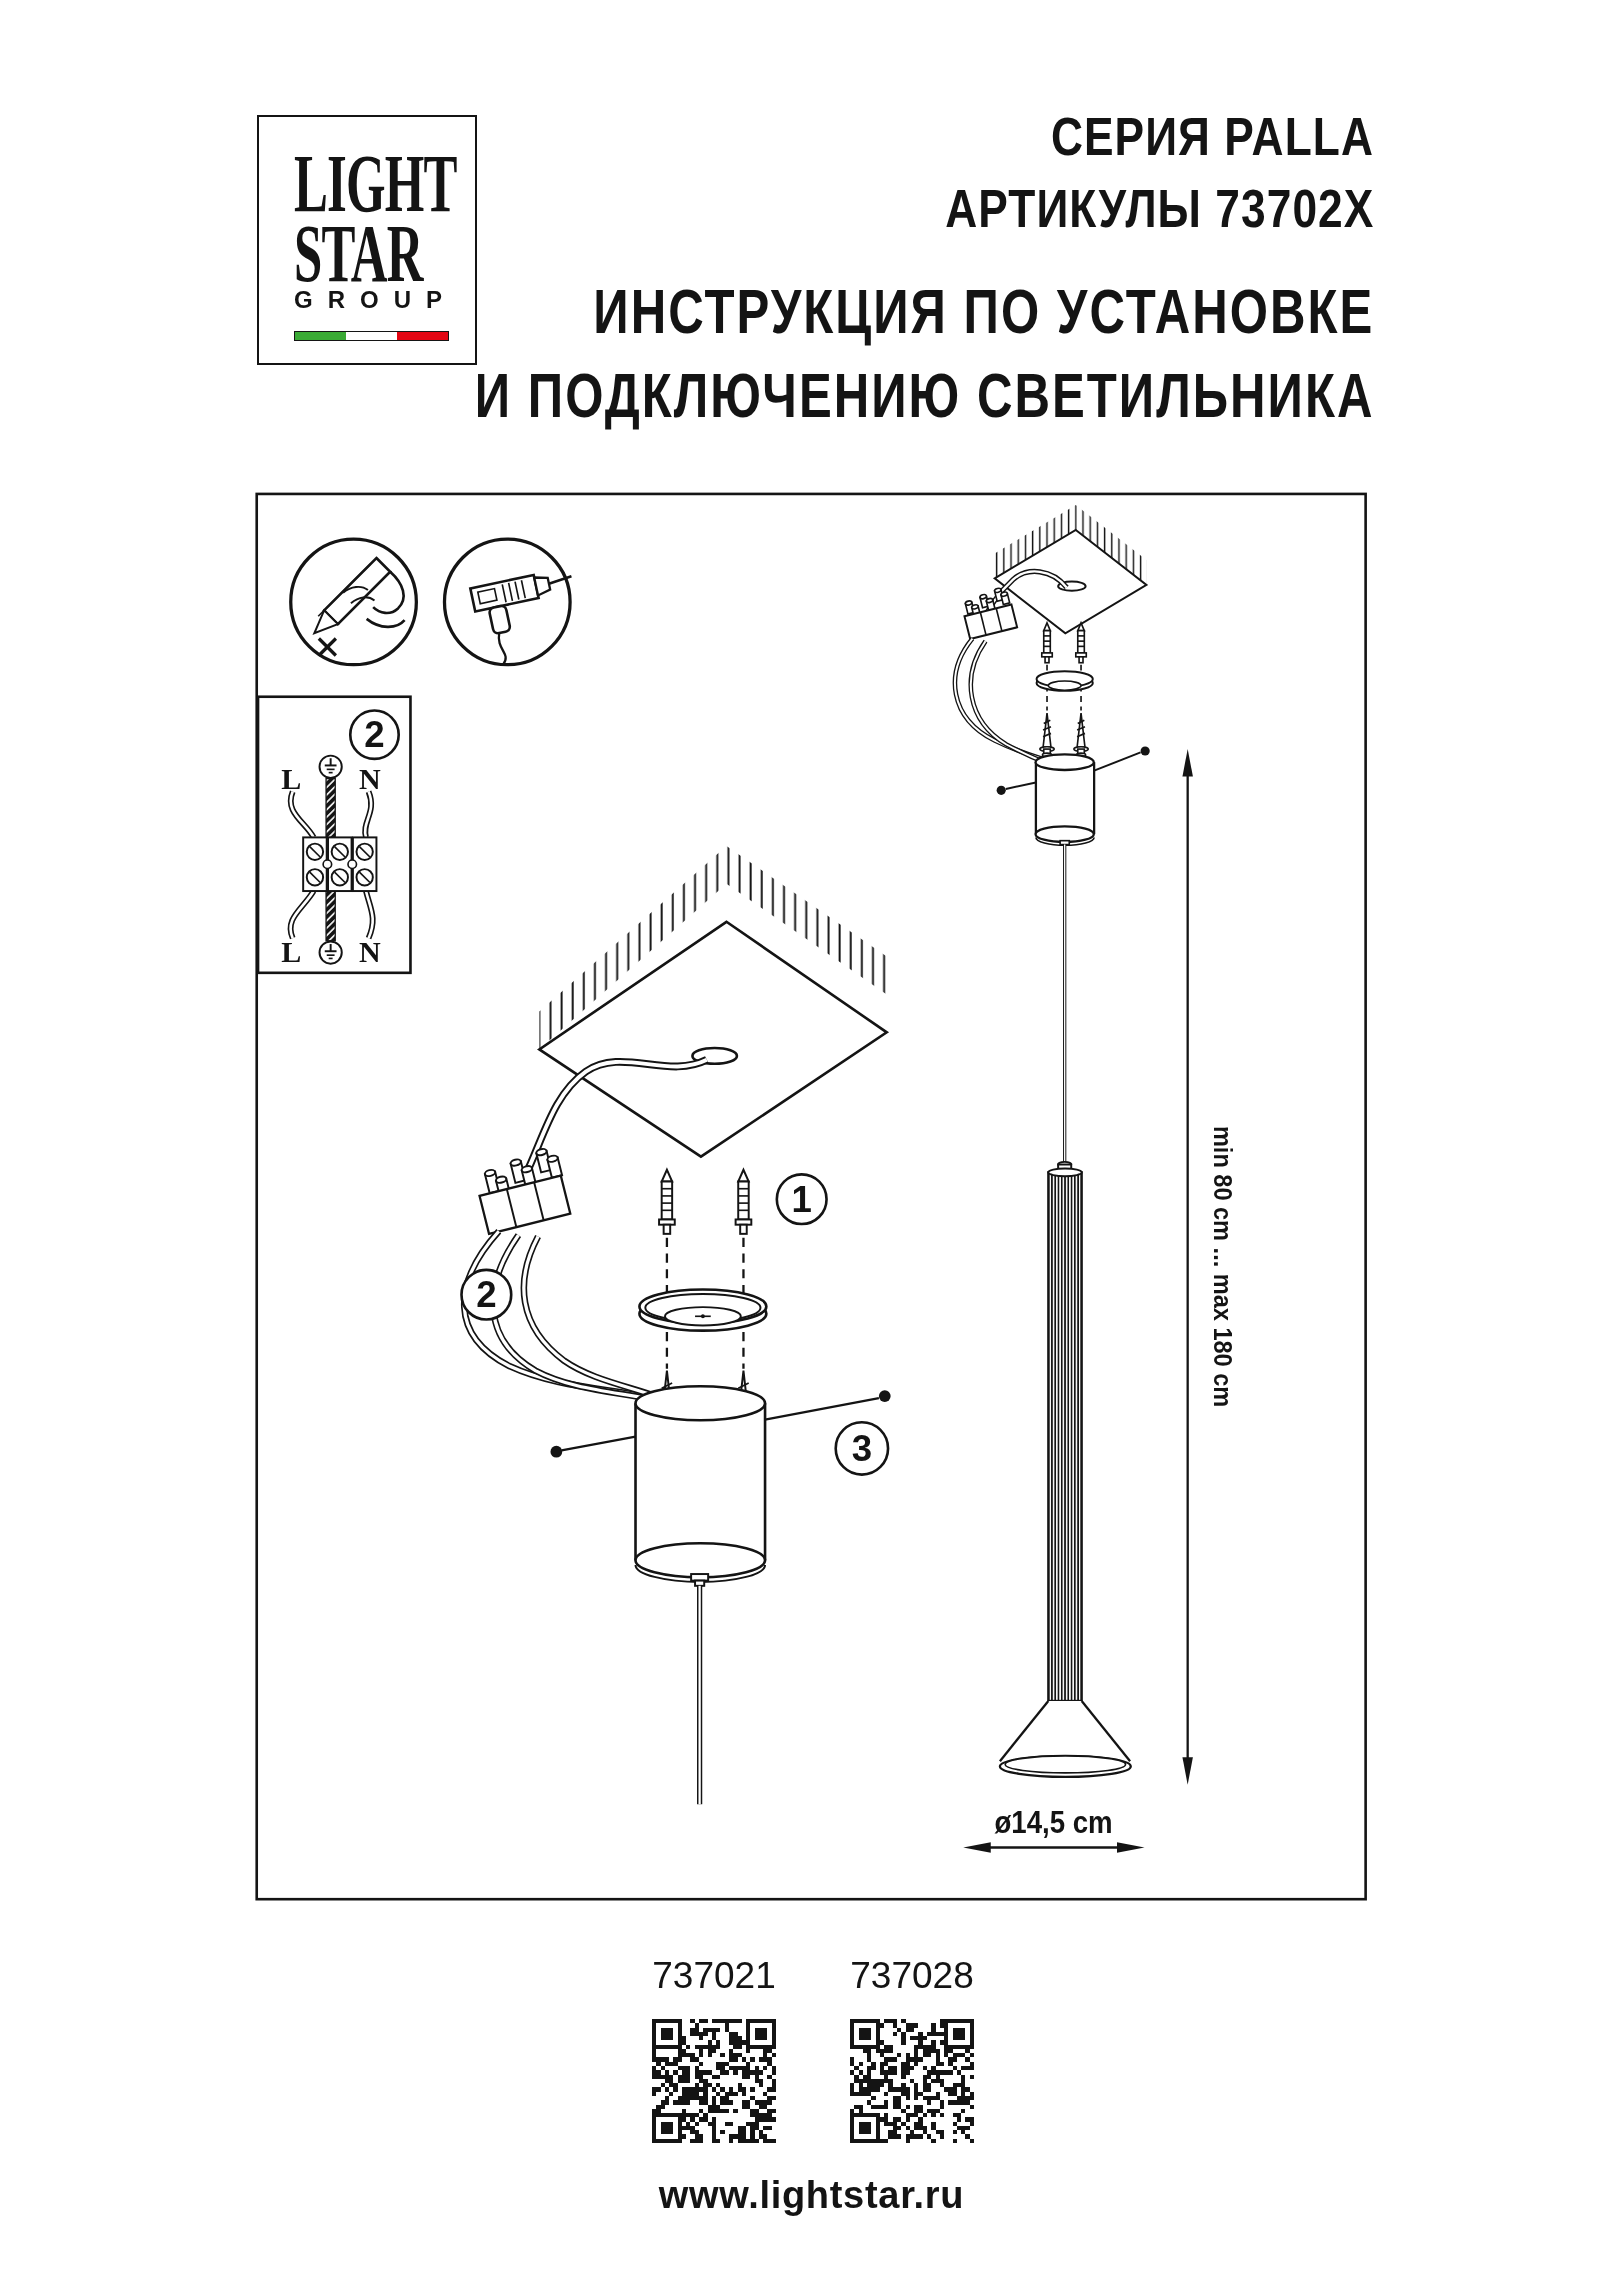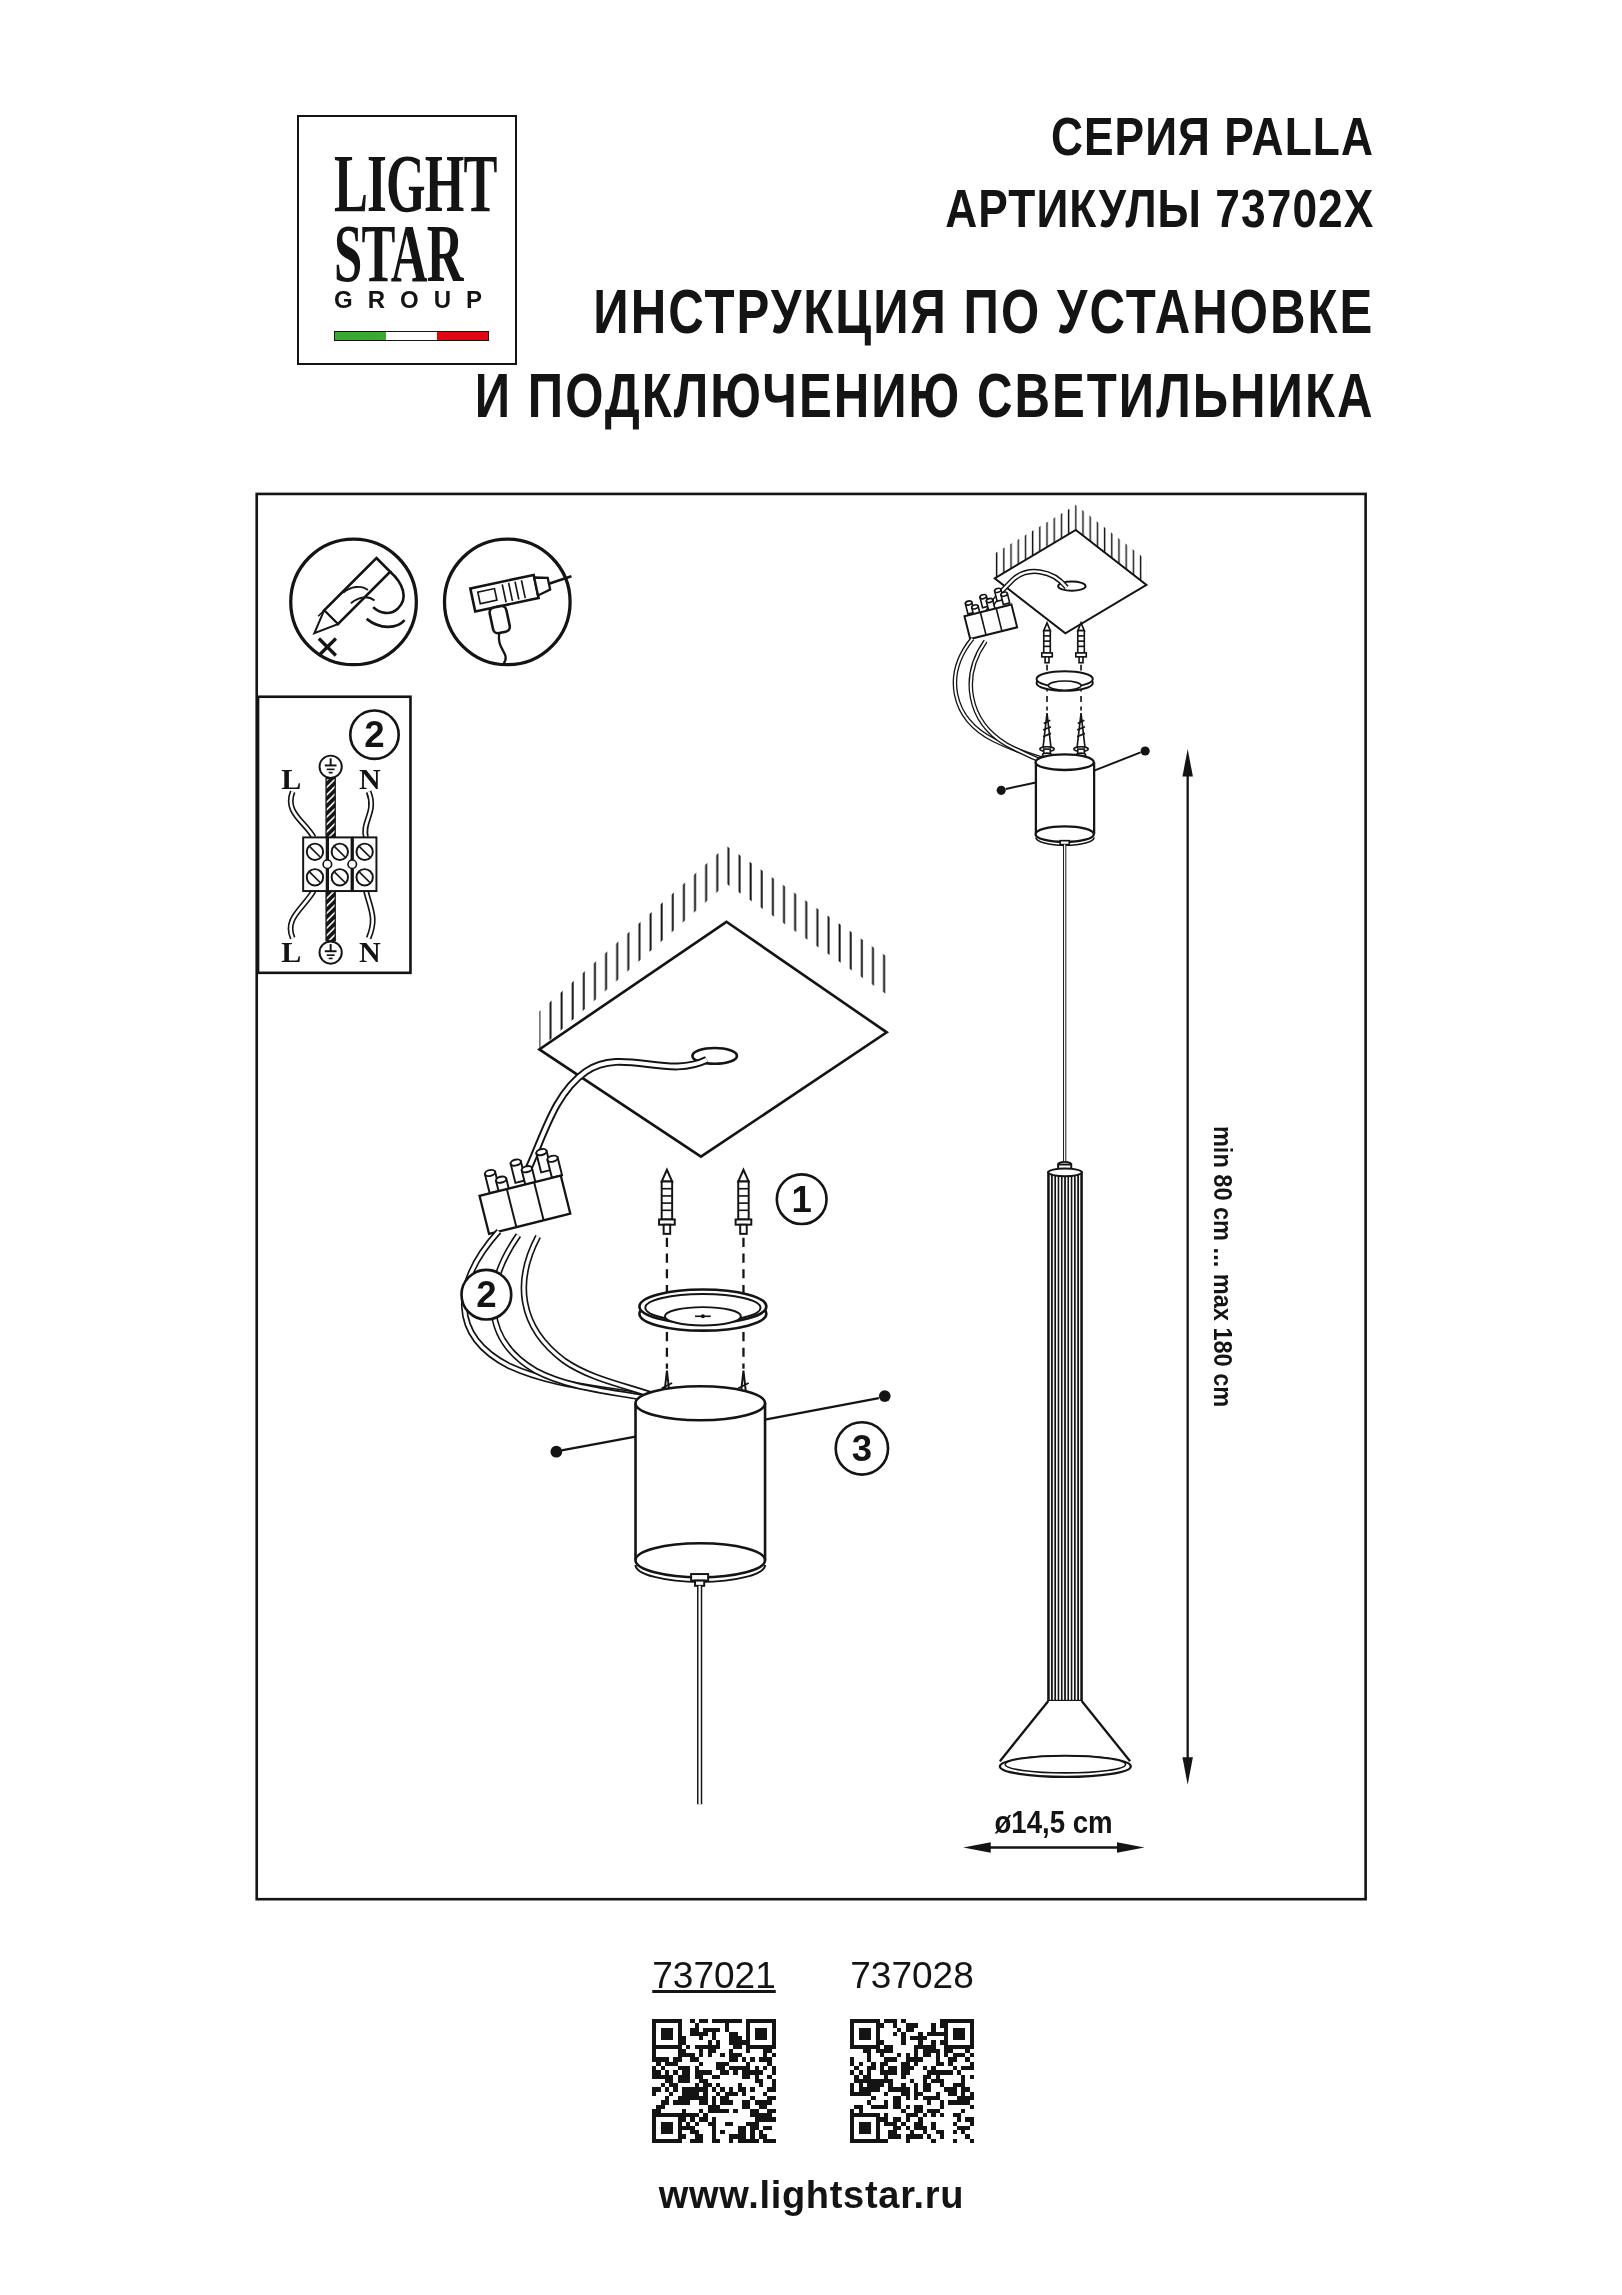--- a/index.html
+++ b/index.html
@@ -2,36 +2,36 @@
 <html style="font-size:10.5px"><head>
 <meta charset="utf-8">
 <style>
   html,body{margin:0;padding:0;background:#888;}
   .page{
     position:relative;width:1623px;height:2295px;background:#ffffff;
     font-family:"Liberation Sans", sans-serif;color:#141414;overflow:hidden;
   }
   .art{position:absolute;left:0;top:0;width:1623px;height:2295px;}
   
-  .logo-box{position:absolute;left:257px;top:115px;width:220px;height:250px;border:2px solid #141414;box-sizing:border-box;margin-left:40px;}
+  .logo-box{position:absolute;left:257px;top:115px;width:220px;height:250px;border:2px solid #141414;box-sizing:border-box;}
   .logo-line{position:absolute;left:35px;white-space:nowrap;font-family:"Liberation Serif", serif;font-weight:bold;font-size:82px;line-height:1;transform:scaleX(.62);transform-origin:0 0;letter-spacing:-1.3px;}
   .logo-l1{top:26px;}
   .logo-l2{top:96px;}
   .logo-group{position:absolute;left:35px;top:169px;width:157px;font-size:24px;font-weight:bold;letter-spacing:15px;white-space:nowrap;}
   .logo-flag{position:absolute;left:35px;top:214px;width:155px;height:9.8px;border:1.3px solid #141414;box-sizing:border-box;display:flex;}
   .logo-flag span{flex:1;height:100%;}
   
   .hline{position:absolute;right:249px;white-space:nowrap;font-weight:bold;transform-origin:100% 50%;}
   .t-series  {top:105px;font-size:54px;letter-spacing:1.3px;transform:scaleX(.82);}
   .t-articles{top:177px;font-size:54px;letter-spacing:1.3px;transform:scaleX(.82);}
   .t-instr1  {top:275px;font-size:63px;letter-spacing:2.6px;transform:scaleX(.78);}
   .t-instr2  {top:359px;font-size:63px;letter-spacing:2.6px;transform:scaleX(.78);}
   
   .qr-label{position:absolute;top:1955px;width:124px;text-align:center;font-size:37px;font-weight:normal;}
-  .ql-left{left:652px;text-decoration:underline;}  .ql-right{left:850px;}
+  .ql-left{left:652px;}  .ql-right{left:850px;}
   .qr{position:absolute;top:2019px;width:124px;height:124px;}
   .qr-left{left:652px;}  .qr-right{left:850px;}
   .website{position:absolute;left:0;top:2174px;width:1623px;text-align:center;font-size:38px;font-weight:bold;letter-spacing:0.7px;}
   
   .s{stroke:#141414;fill:none;}
   .sw2{stroke-width:2.5;} .sw3{stroke-width:3;} .sw35{stroke-width:3.5;} .sw4{stroke-width:4;} .sw5{stroke-width:5;}
   .fw{fill:#ffffff;} .fb{fill:#141414;stroke:none;}
   .num{font-family:"Liberation Sans", sans-serif;font-weight:bold;font-size:56px;fill:#141414;stroke:none;}
   .ln{font-family:"Liberation Serif", serif;font-weight:bold;font-size:46px;fill:#141414;stroke:none;}
   .dim{font-family:"Liberation Sans", sans-serif;font-weight:bold;fill:#141414;stroke:none;}

